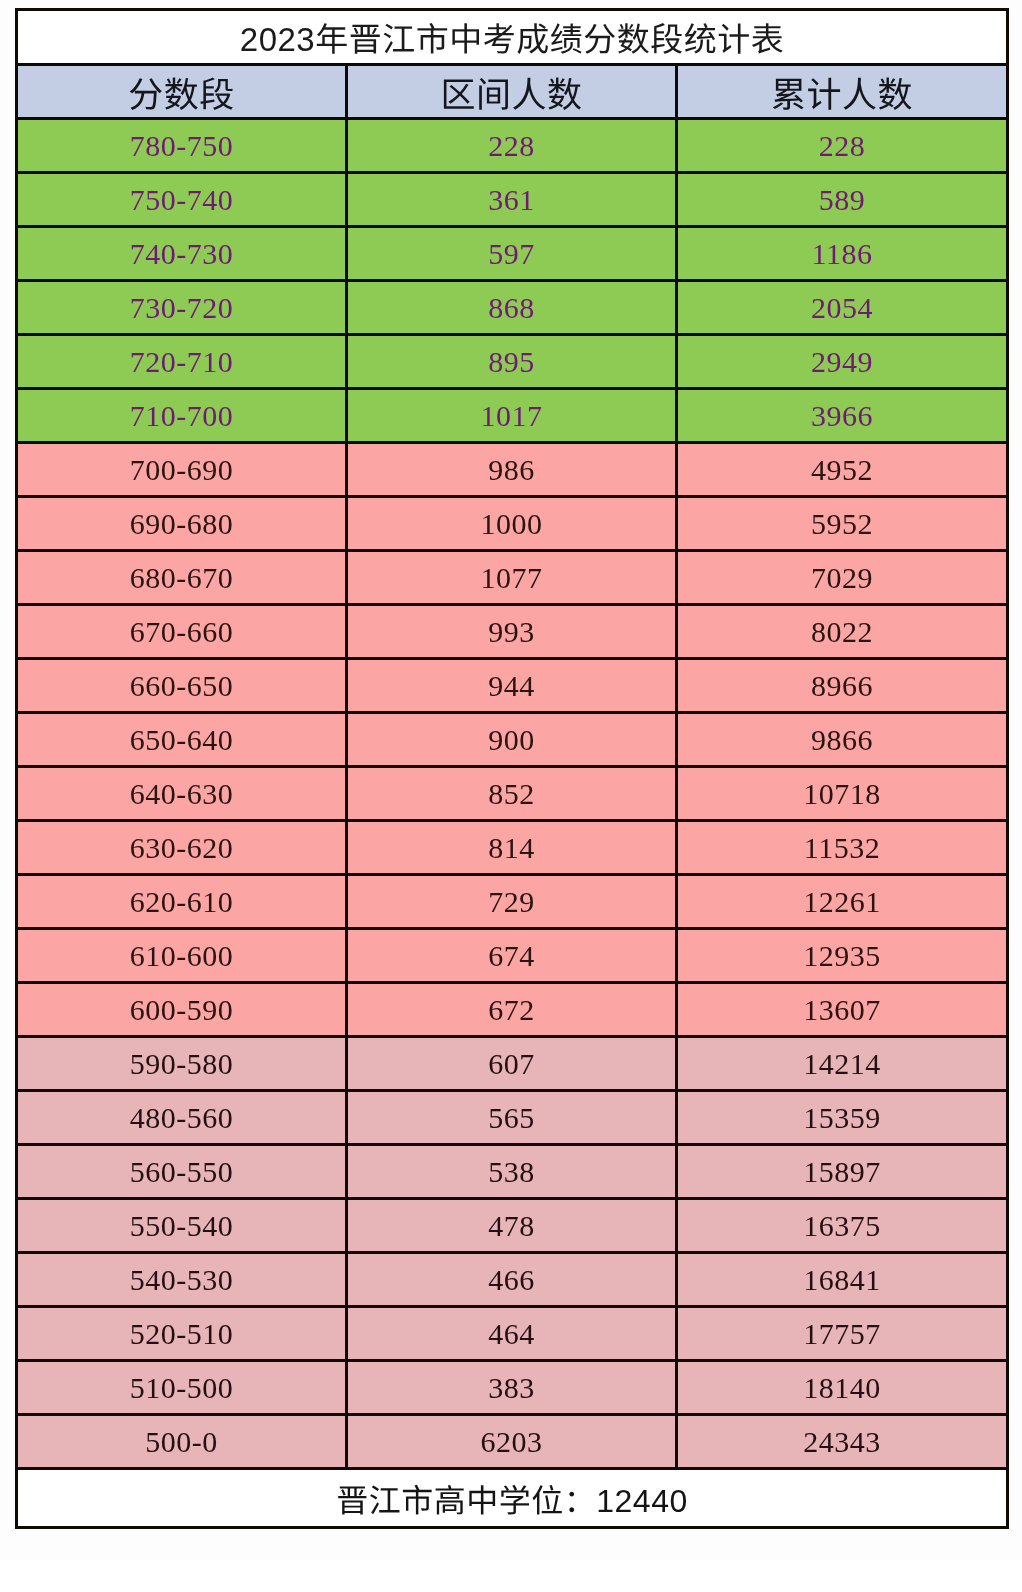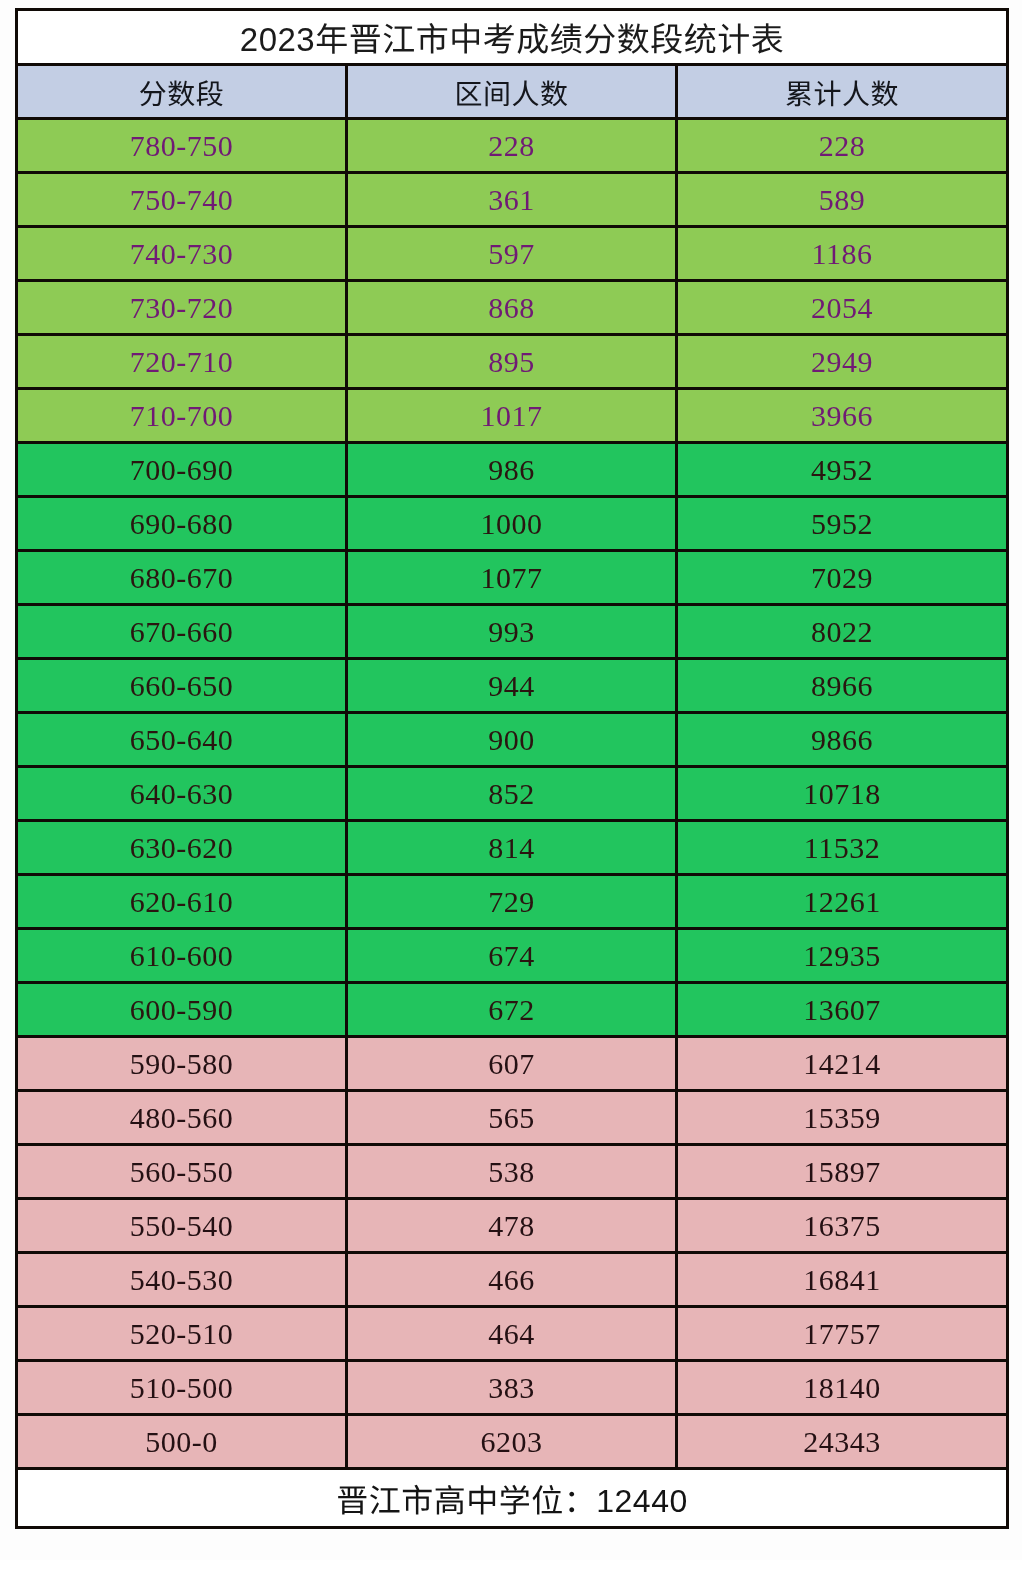--- a/index.html
+++ b/index.html
@@ -64,35 +64,35 @@
     border-right: 3px solid #ffffff;
     border-top: 3px solid #ffffff;
     border-bottom: 4px solid #100a06;
   }
 
   
   .hdr-cell {
     height: 51px;
     background: #c3cee4;
     color: #14161c;
-    font-size: 28px;
+    font-size: 35px;
     font-family: "Liberation Sans", "DejaVu Sans", sans-serif;
     font-weight: bold;
     letter-spacing: 3px;
   }
 
   
   .data-cell {
     height: 51px;
     font-size: 30px;
     font-family: "Liberation Serif", "DejaVu Serif", serif;
   }
 
   tr.band-green  .data-cell { background: #8ecb55; color: #701a75; }
-  tr.band-peach  .data-cell { background: #22c55e; color: #2a1510; }
+  tr.band-peach  .data-cell { background: #fca5a5; color: #2a1510; }
   tr.band-pink   .data-cell { background: #e7b5b7; color: #241013; margin-top: 48px; }
 
   
   .footer-cell {
     height: 56px;
     background: #ffffff;
     color: #141414;
     font-size: 32px;
     font-family: "Liberation Sans", "DejaVu Sans", sans-serif;
     letter-spacing: 2px;

